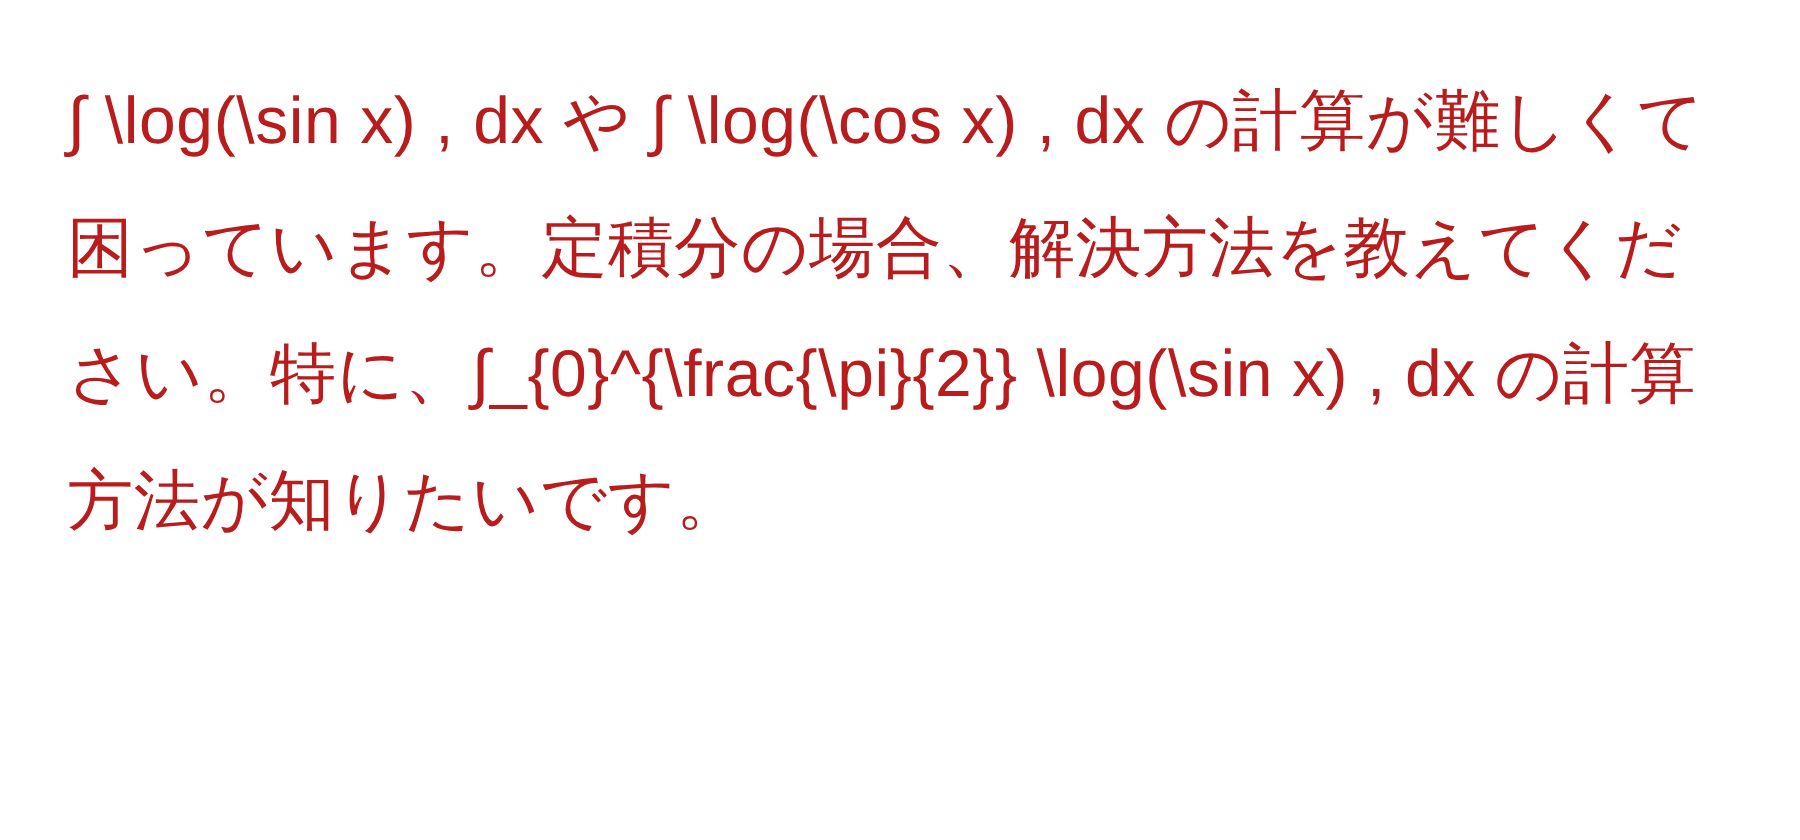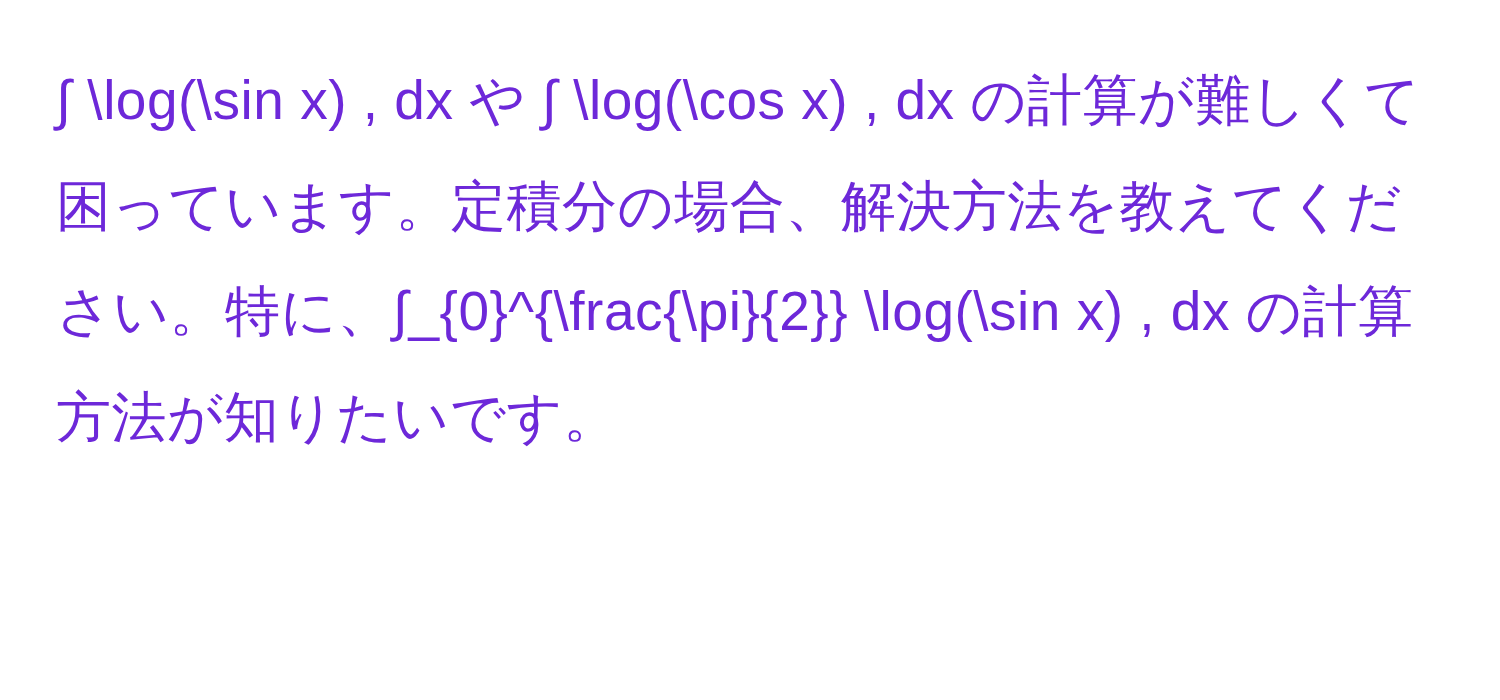--- a/index.html
+++ b/index.html
@@ -12,21 +12,21 @@
       height: 700px;
       background: #ffffff;
       font-family: -apple-system, BlinkMacSystemFont, "Segoe UI", "Helvetica Neue", "Hiragino Kaku Gothic ProN", "Hiragino Sans", "Yu Gothic", Meiryo, sans-serif;
     }
     .container {
       padding: 48px 56px 48px 56px;
     }
     .text-block {
       font-size: 55px;
       line-height: 1.92;
-      color: #6d28d9;
+      color: #b91c1c;
       letter-spacing: 0.5px;
       font-weight: 400;
     }
   </style>
 </head>
 <body>
 
 <div class="container">
   <p class="text-block">∫ \log(\sin x) , dx や ∫ \log(\cos x) , dx の計算が難しくて困っています。定積分の場合、解決方法を教えてください。特に、∫_{0}^{\frac{\pi}{2}} \log(\sin x) , dx の計算方法が知りたいです。</p>
 </div>

